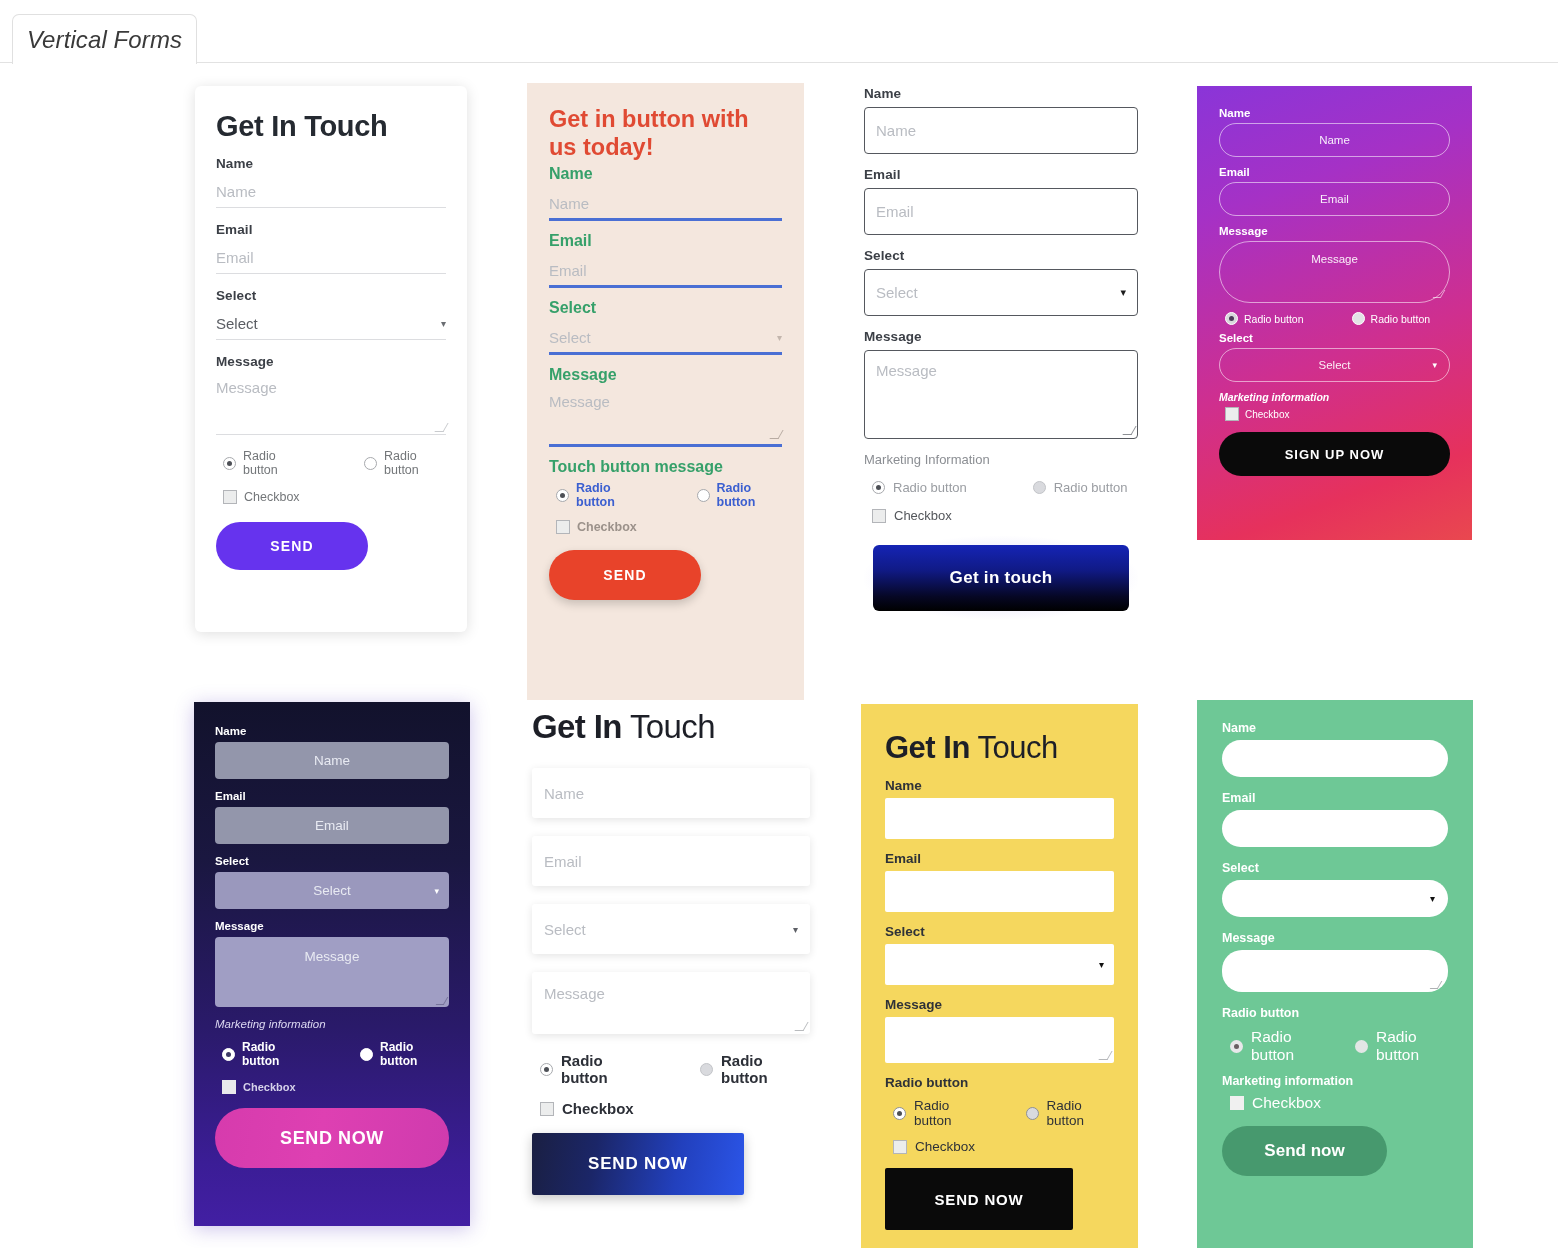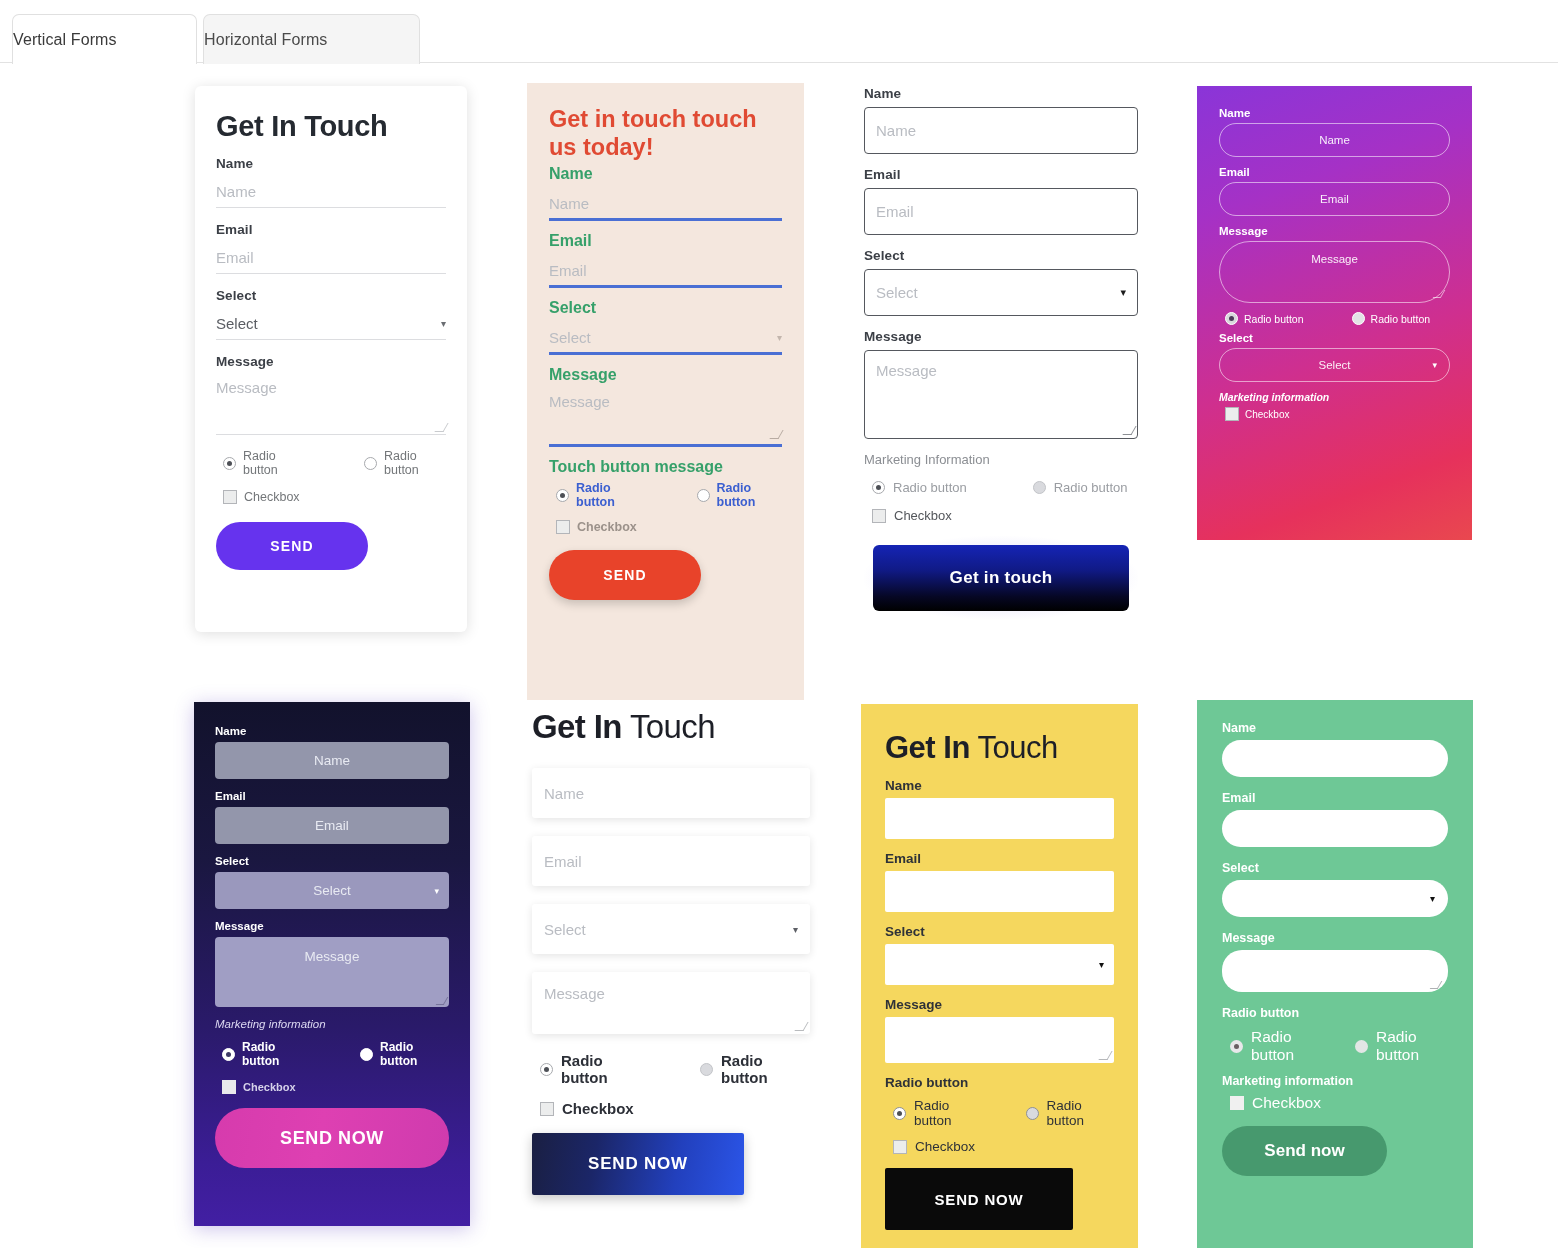--- a/index.html
+++ b/index.html
@@ -13,23 +13,24 @@
 
   
   .tabbar {
     position: absolute; left: 0; top: 0; width: 1558px; height: 63px;
     border-bottom: 1px solid #e2e2e2;
   }
   .tab {
     position: absolute; top: 14px; height: 50px;
     border: 1px solid #e0e0e0; border-bottom: none;
     border-radius: 7px 7px 0 0;
-    display: flex; align-items: center; 
-    font-size: 16px; color: #4a4a4a; letter-spacing: .1px;
+    display: flex; align-items: center; justify-content: center;
+    font-size: 24px; color: #4a4a4a; letter-spacing: .1px;
     background: #f5f5f5;
+    font-style: italic;
   }
   .tab.active { background: #ffffff; border-color: #e0e0e0; color: #3a3a3a; z-index: 3;
     box-shadow: 0 2px 0 0 #fff; }
   #tab0 { left: 12px; width: 185px; }
   #tab1 { left: 203px; width: 217px; }
 
   .canvas { position: absolute; left: 0; top: 63px; width: 1558px; height: 1185px; }
 
   .card { position: absolute; }
 
@@ -244,23 +245,20 @@
              background:#47996e; color:#fff; font-size:17px; font-weight:bold;
              display:flex; align-items:center; justify-content:center; }
 </style>
 </head>
 <body>
 
 <div class="tabbar">
   <div class="tab active" id="tab0">
     <span>Vertical Forms</span>
   </div>
-  <div class="tab" id="tab1">
-    <span>Horizontal Forms</span>
-  </div>
 </div>
 
 <div class="canvas">
 
   <div class="card" id="c1">
     <div class="inner">
       <h2>Get In Touch</h2>
 
       <div class="fl lbl">Name</div>
       <div class="line">
@@ -299,21 +297,21 @@
         <span class="chk"></span>
         <span>Checkbox</span>
       </label>
 
       <button class="btn">SEND</button>
     </div>
   </div>
 
   <div class="card" id="c2">
     <div class="inner">
-      <h2>Get in touch touch us today!</h2>
+      <h2>Get in button with us today!</h2>
 
       <div class="fl">Name</div>
       <div class="line">
         <span class="ph">Name</span>
       </div>
 
       <div class="fl">Email</div>
       <div class="line">
         <span class="ph">Email</span>
       </div>
@@ -433,20 +431,21 @@
         <span class="car">▾</span>
       </div>
 
       <div class="mk">Marketing information</div>
 
       <label class="opt cbrow">
         <span class="chk"></span>
         <span>Checkbox</span>
       </label>
 
+      <button class="btn">SIGN UP NOW</button>
     </div>
   </div>
 
   <div class="card" id="c5">
     <div class="inner">
       <div class="fl">Name</div>
       <div class="fld">
         <span>Name</span>
       </div>
 

